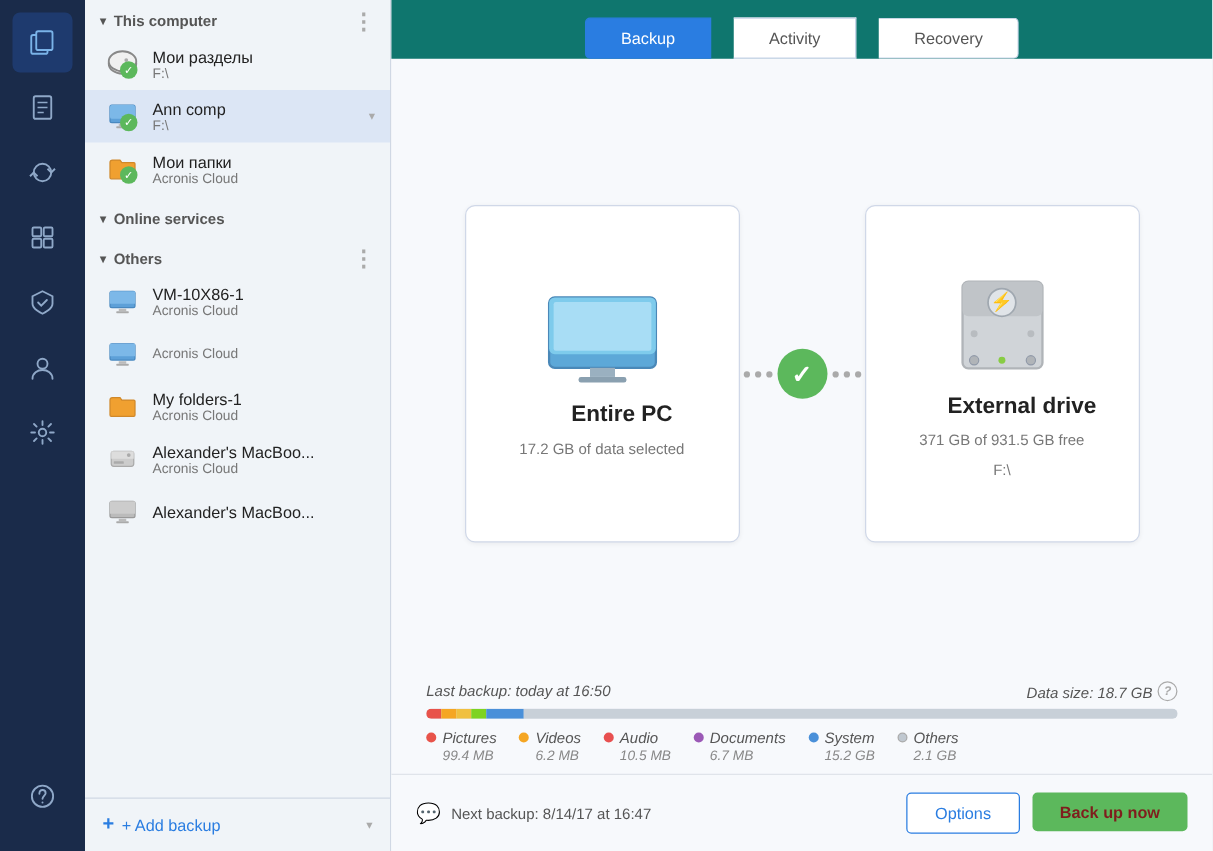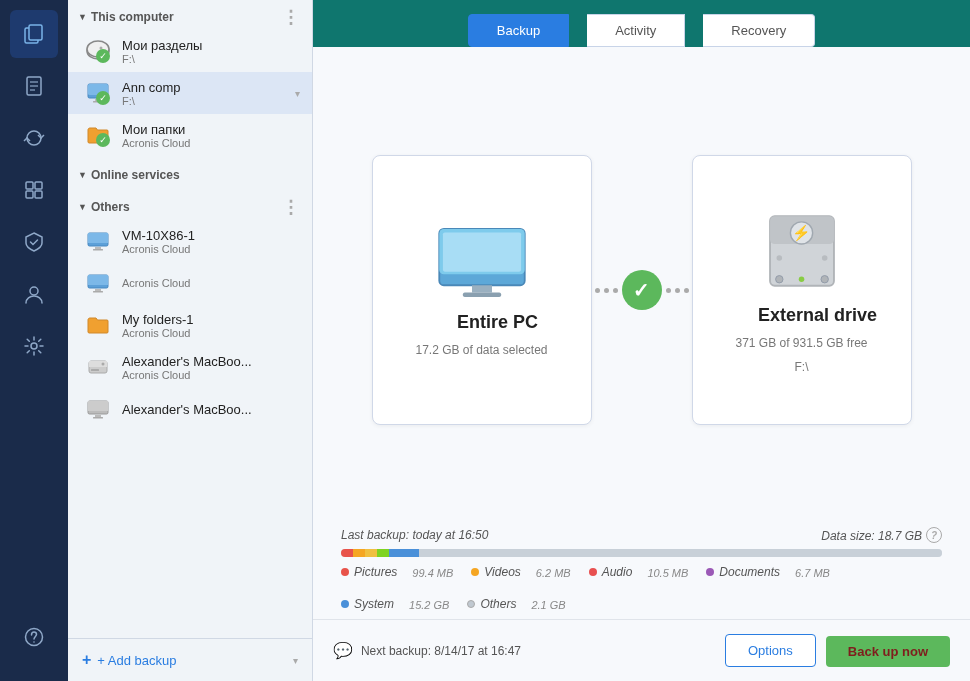--- a/index.html
+++ b/index.html
@@ -148,35 +148,35 @@
       font-size: 10px; color: #aaa; font-weight: bold;
     }
     .bar-track {
       height: 8px; border-radius: 4px; background: #e0e4ea;
       display: flex; overflow: hidden; margin-bottom: 8px;
     }
     .bar-seg { height: 100%; }
     .legend {
       display: flex; gap: 18px; align-items: flex-start; flex-wrap: wrap;
     }
-    .legend-item { display: flex; gap: 2px; align-items: flex-end; }
+    .legend-item { display: flex; flex-direction: column; gap: 2px; }
     .legend-label { display: flex; align-items: center; gap: 5px; font-size: 12px; color: #555; }
     .legend-dot { width: 8px; height: 8px; border-radius: 50%; }
     .legend-val { font-size: 11px; color: #888; padding-left: 13px; }
 
     
     .bottom-bar {
       display: flex; align-items: center; justify-content: space-between;
       padding: 14px 20px;
       border-top: 1px solid #e0e4ea;
       background: #f7f9fc;
       margin-top: 8px;
     }
     .next-backup { display: flex; align-items: center; gap: 8px; font-size: 12px; color: #555; }
-    .bottom-actions { display: flex; align-items: flex-end; gap: 10px; }
+    .bottom-actions { display: flex; align-items: flex-start; gap: 10px; }
     .options-btn {
       padding: 8px 22px;
       border: 1.5px solid #2a7de1;
       background: #fff;
       color: #2a7de1;
       border-radius: 4px;
       font-size: 13px; cursor: pointer;
     }
     .backup-now-btn {
       padding: 8px 22px;

